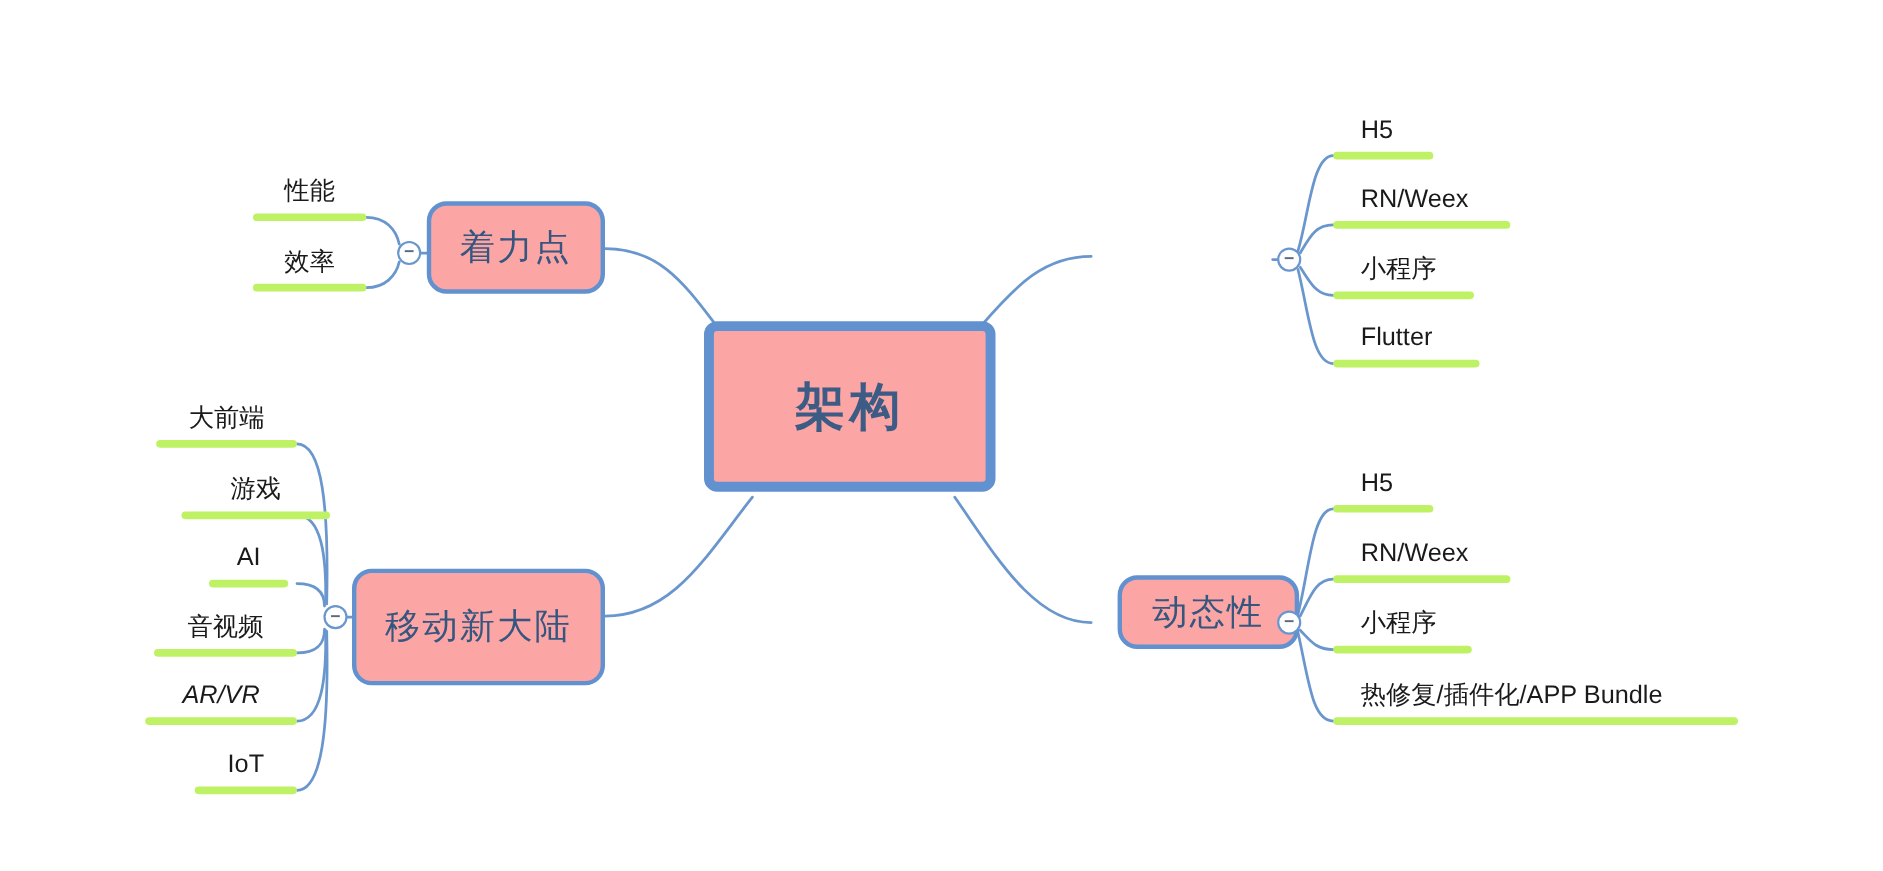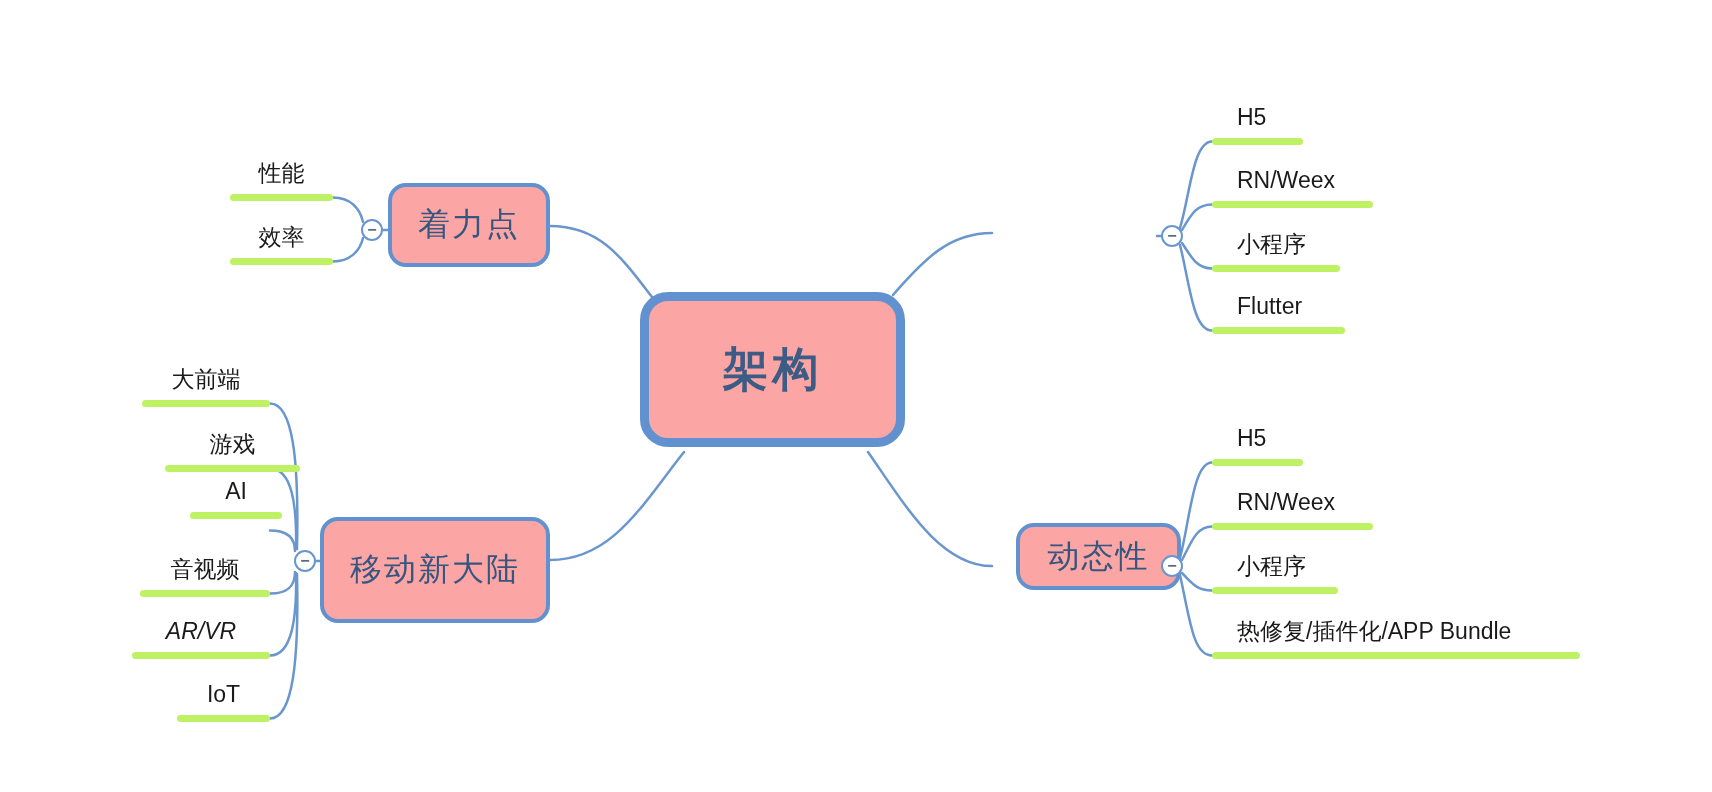--- a/index.html
+++ b/index.html
@@ -20,21 +20,21 @@
     border:4.5px solid #6191cf;
     border-radius:18px;
     color:#35567f;
     font-size:32px;
     letter-spacing:2px;
     box-sizing:border-box;
     cursor:default;
   }
   .node.root{
     border-width:9px;
-    border-radius:28px;
+    border-radius:12px;
     font-size:46px;
     font-weight:bold;
     color:#3d5c85;
     letter-spacing:4px;
   }
 
   .leaf{
     position:absolute;
     height:7px;
     background:#bef264;
@@ -141,21 +141,21 @@
   <div class="leaf center-label" style="left:230px;top:258px;width:103px;">
     <span class="leaf-label">效率</span>
   </div>
 
   <div class="leaf center-label" style="left:142px;top:400px;width:128px;">
     <span class="leaf-label">大前端</span>
   </div>
   <div class="leaf center-label" style="left:165px;top:465px;width:105px;padding-left:30px;">
     <span class="leaf-label">游戏</span>
   </div>
-  <div class="leaf center-label" style="left:190px;top:512px;width:92px;">
+  <div class="leaf center-label" style="left:190px;top:527px;width:72px;">
     <span class="leaf-label">AI</span>
   </div>
   <div class="leaf center-label" style="left:140px;top:590px;width:130px;">
     <span class="leaf-label">音视频</span>
   </div>
   <div class="leaf center-label" style="left:132px;top:652px;width:138px;font-style:italic;">
     <span class="leaf-label">AR/VR</span>
   </div>
   <div class="leaf center-label" style="left:177px;top:715px;width:93px;">
     <span class="leaf-label">IoT</span>

